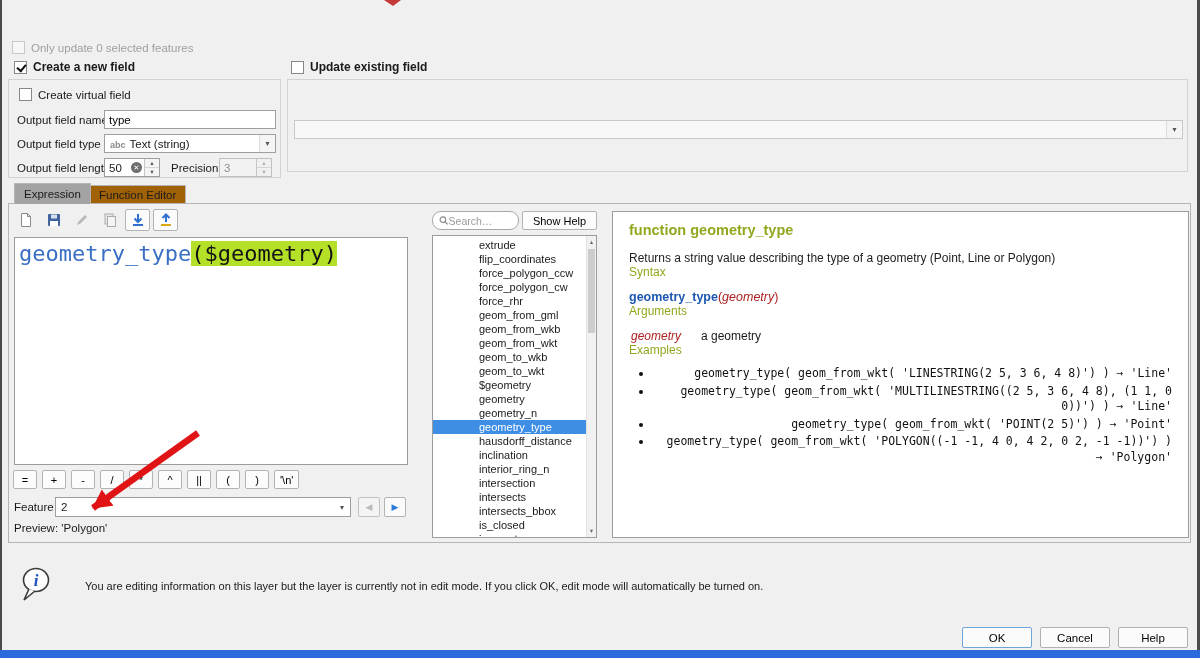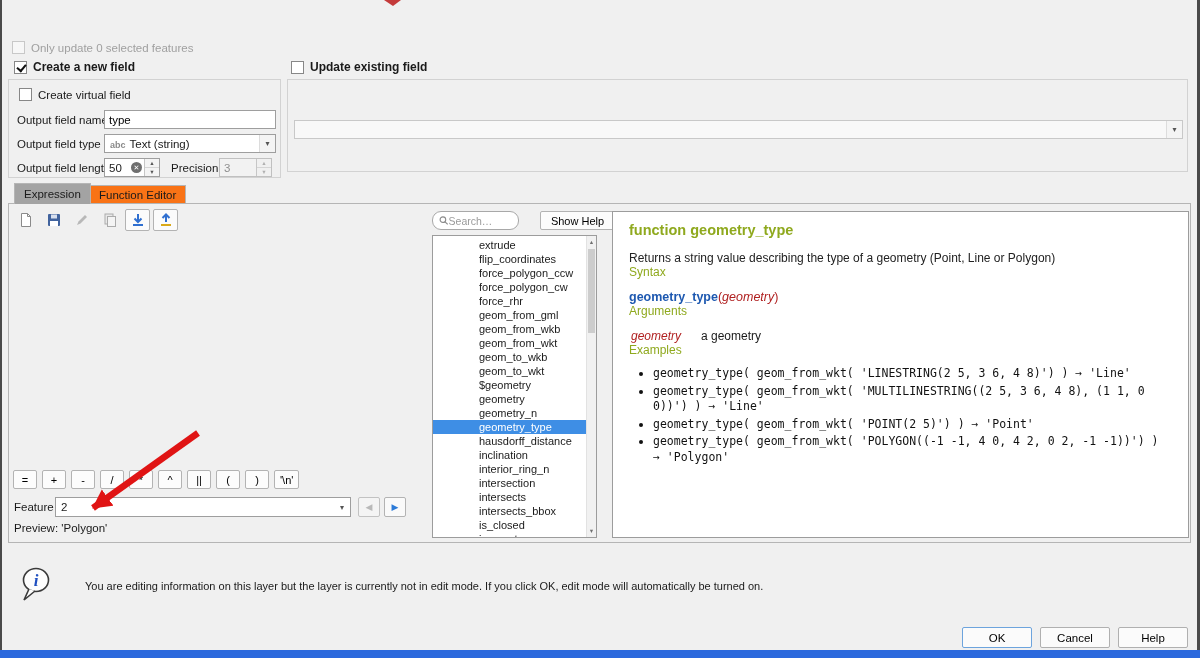--- a/index.html
+++ b/index.html
@@ -40,21 +40,21 @@
   .spin.disabled { background:#f2f2f2; border-color:#c0c0c0; }
   .spin.disabled .val { color:#8f8f8f; }
   .clear-badge { width:11px; height:11px; border-radius:50%; background:#6f6f6f; color:#fff; font-size:7px; line-height:11px; text-align:center; margin-right:2px; flex:none; }
   .spinbtns { width:15px; height:100%; border-left:1px solid #c6c6c6; display:flex; flex-direction:column; flex:none; }
   .spinbtns span { flex:1; font-size:5.5px; color:#555; display:flex; align-items:center; justify-content:center; background:#f4f4f4; }
   .spinbtns span:last-child { border-top:1px solid #d5d5d5; }
   .spin.disabled .spinbtns span { color:#b0b0b0; background:#f0f0f0; }
   
   .tab { position:absolute; display:flex; align-items:center; padding:0 9px; font-size:11.5px; border:1px solid #b5b5b5; white-space:nowrap; }
   .tab.active { left:14px; top:183px; height:21px; background:#a3a3a3; border-bottom:none; z-index:3; }
-  .tab.inactive { left:89px; top:185px; height:19px; background:#f97316; }
+  .tab.inactive { left:89px; top:185px; height:19px; background:#a16207; }
   .tabframe { position:absolute; left:8px; top:203px; width:1183px; height:340px; border:1px solid #b5b5b5; z-index:1; }
   
   .etb { position:absolute; left:13px; top:209px; display:flex; gap:3px; z-index:2; }
   .tbtn { width:25px; height:22px; display:flex; align-items:center; justify-content:center; border:1px solid transparent; background:transparent; }
   .tbtn.raised { border:1px solid #b3b3b3; background:#fbfbfb; border-radius:2px; }
   
   .code-editor { position:absolute; left:14px; top:237px; width:394px; height:228px; background:#fff; border:1px solid #9c9c9c; padding:3px 4px; font-family:"DejaVu Sans Mono", monospace; font-size:22px; z-index:2; }
   .code-fn { color:#3a6fc4; }
   .code-hl { background:#b4e027; color:#141414; }
   
@@ -64,42 +64,42 @@
   .feature-label { position:absolute; left:14px; top:501px; font-size:11.5px; z-index:2; }
   .feature-combo { left:55px; top:497px; width:296px; height:20px; z-index:2; }
   .navbtn { position:absolute; top:497px; width:22px; height:20px; border:1px solid #c2c2c2; background:#f4f4f4; display:flex; align-items:center; justify-content:center; font-size:9px; border-radius:2px; z-index:2; }
   .navbtn.prev { left:358px; color:#b9b9b9; }
   .navbtn.next { left:384px; color:#2d7bd8; background:#fafafa; border-color:#b3b3b3; }
   .preview { position:absolute; left:14px; top:522px; font-size:11.5px; z-index:2; }
   
   .searchbox { position:absolute; left:432px; top:211px; width:87px; height:19px; border:1px solid #a8a8a8; border-radius:9px; background:#fff; display:flex; align-items:center; padding:0 6px; gap:0; z-index:2; }
   .searchbox input { border:none; outline:none; width:100%; font-family:"Liberation Sans",sans-serif; font-size:10.5px; color:#333; background:transparent; }
   .searchbox input::placeholder { color:#9a9a9a; }
-  .showhelp { position:absolute; left:540px; top:211px; width:75px; height:19px; background:#fcfcfc; border:1px solid #b3b3b3; border-radius:2px; font-size:11px; display:flex; align-items:center; justify-content:center; z-index:2; }
+  .showhelp { position:absolute; left:522px; top:211px; width:75px; height:19px; background:#fcfcfc; border:1px solid #b3b3b3; border-radius:2px; font-size:11px; display:flex; align-items:center; justify-content:center; z-index:2; }
   .flist { position:absolute; left:432px; top:235px; width:165px; height:303px; background:#fff; border:1px solid #9c9c9c; overflow:hidden; z-index:2; }
   .flist-inner { position:absolute; left:0; top:2px; right:10px; }
   .fitem { height:14px; line-height:14px; font-size:11px; padding-left:46px; white-space:nowrap; color:#1a1a1a; }
   .fitem.selected { background:#3e8ee5; color:#fff; }
   .vsb { position:absolute; right:0; top:0; bottom:0; width:10px; background:#f1f1f1; border-left:1px solid #e2e2e2; }
   .vsb .sbtn { position:absolute; left:0; width:9px; height:12px; font-size:5.5px; color:#707070; display:flex; align-items:center; justify-content:center; }
   .vsb .sbtn.up { top:0; } .vsb .sbtn.down { bottom:0; }
   .vsb .thumb { position:absolute; left:1px; right:1px; top:13px; height:84px; background:#cdcdcd; }
   
   .helppanel { position:absolute; left:612px; top:211px; width:577px; height:327px; background:#fff; border:1px solid #9c9c9c; padding:10px 16px; overflow:hidden; z-index:2; }
   .h-title { color:#8fa91e; font-size:14.5px; font-weight:bold; }
   .h-desc { margin-top:13px; font-size:12px; color:#222; }
   .h-sec { color:#8fa91e; font-weight:normal; font-size:12px; }
   .h-syntax { margin-top:11px; font-size:12.5px; }
   .h-syntax .fn { color:#1d58b0; font-weight:bold; }
   .h-syntax .rd { color:#b02020; }
   .h-syntax .param { color:#b02020; font-style:italic; }
   .h-args { margin-top:11px; font-size:12px; display:flex; }
   .h-args .pname { color:#b02020; font-style:italic; width:72px; padding-left:2px; flex:none; }
   .h-examples { margin-top:9px; padding-left:24px; }
-  .h-examples li { font-family:"DejaVu Sans Mono", monospace; font-size:11.5px; line-height:15.5px; color:#111; margin-bottom:2px; }
+  .h-examples li { font-family:"DejaVu Sans Mono", monospace; font-size:11.5px; line-height:15.5px; color:#111; margin-bottom:2px;text-align:right; }
   
   .infoicon { position:absolute; left:20px; top:566px; }
   .footmsg { position:absolute; left:85px; top:580px; font-size:11px; color:#1a1a1a; }
   .btn { position:absolute; top:627px; height:21px; width:70px; background:#fbfbfb; border:1px solid #b0b0b0; border-radius:2px; font-size:11.5px; display:flex; align-items:center; justify-content:center; }
   .btn.ok { left:962px; border-color:#6da4dd; }
   .btn.cancel { left:1040px; }
   .btn.helpb { left:1118px; }
   
   .edge { position:absolute; top:0; height:650px; background:#4a4a4a; z-index:5; }
   .edge.left { left:0; width:2px; }
@@ -206,20 +206,21 @@
     </div>
     <div class="tbtn raised">
       <svg width="16" height="16" viewBox="0 0 16 16">
           <path d="M8 10 v-7" stroke="#2f6fd0" stroke-width="2" fill="none"></path>
           <path d="M4.5 6 L8 2.5 L11.5 6" stroke="#2f6fd0" stroke-width="2" fill="none"></path>
           <path d="M3 13 h10" stroke="#d9a919" stroke-width="2"></path>
         </svg>
     </div>
   </div>
 
+  <div class="code-editor"><span class="code-fn">geometry_type</span><span class="code-hl"><span>(</span><span>$geometry</span><span>)</span></span></div>
 
   <div class="ops">
 
   <button class="op">=</button>
       <button class="op">+</button>
       <button class="op">-</button>
       <button class="op">/</button>
       <button class="op">*</button>
       <button class="op">^</button>
       <button class="op">||</button>

